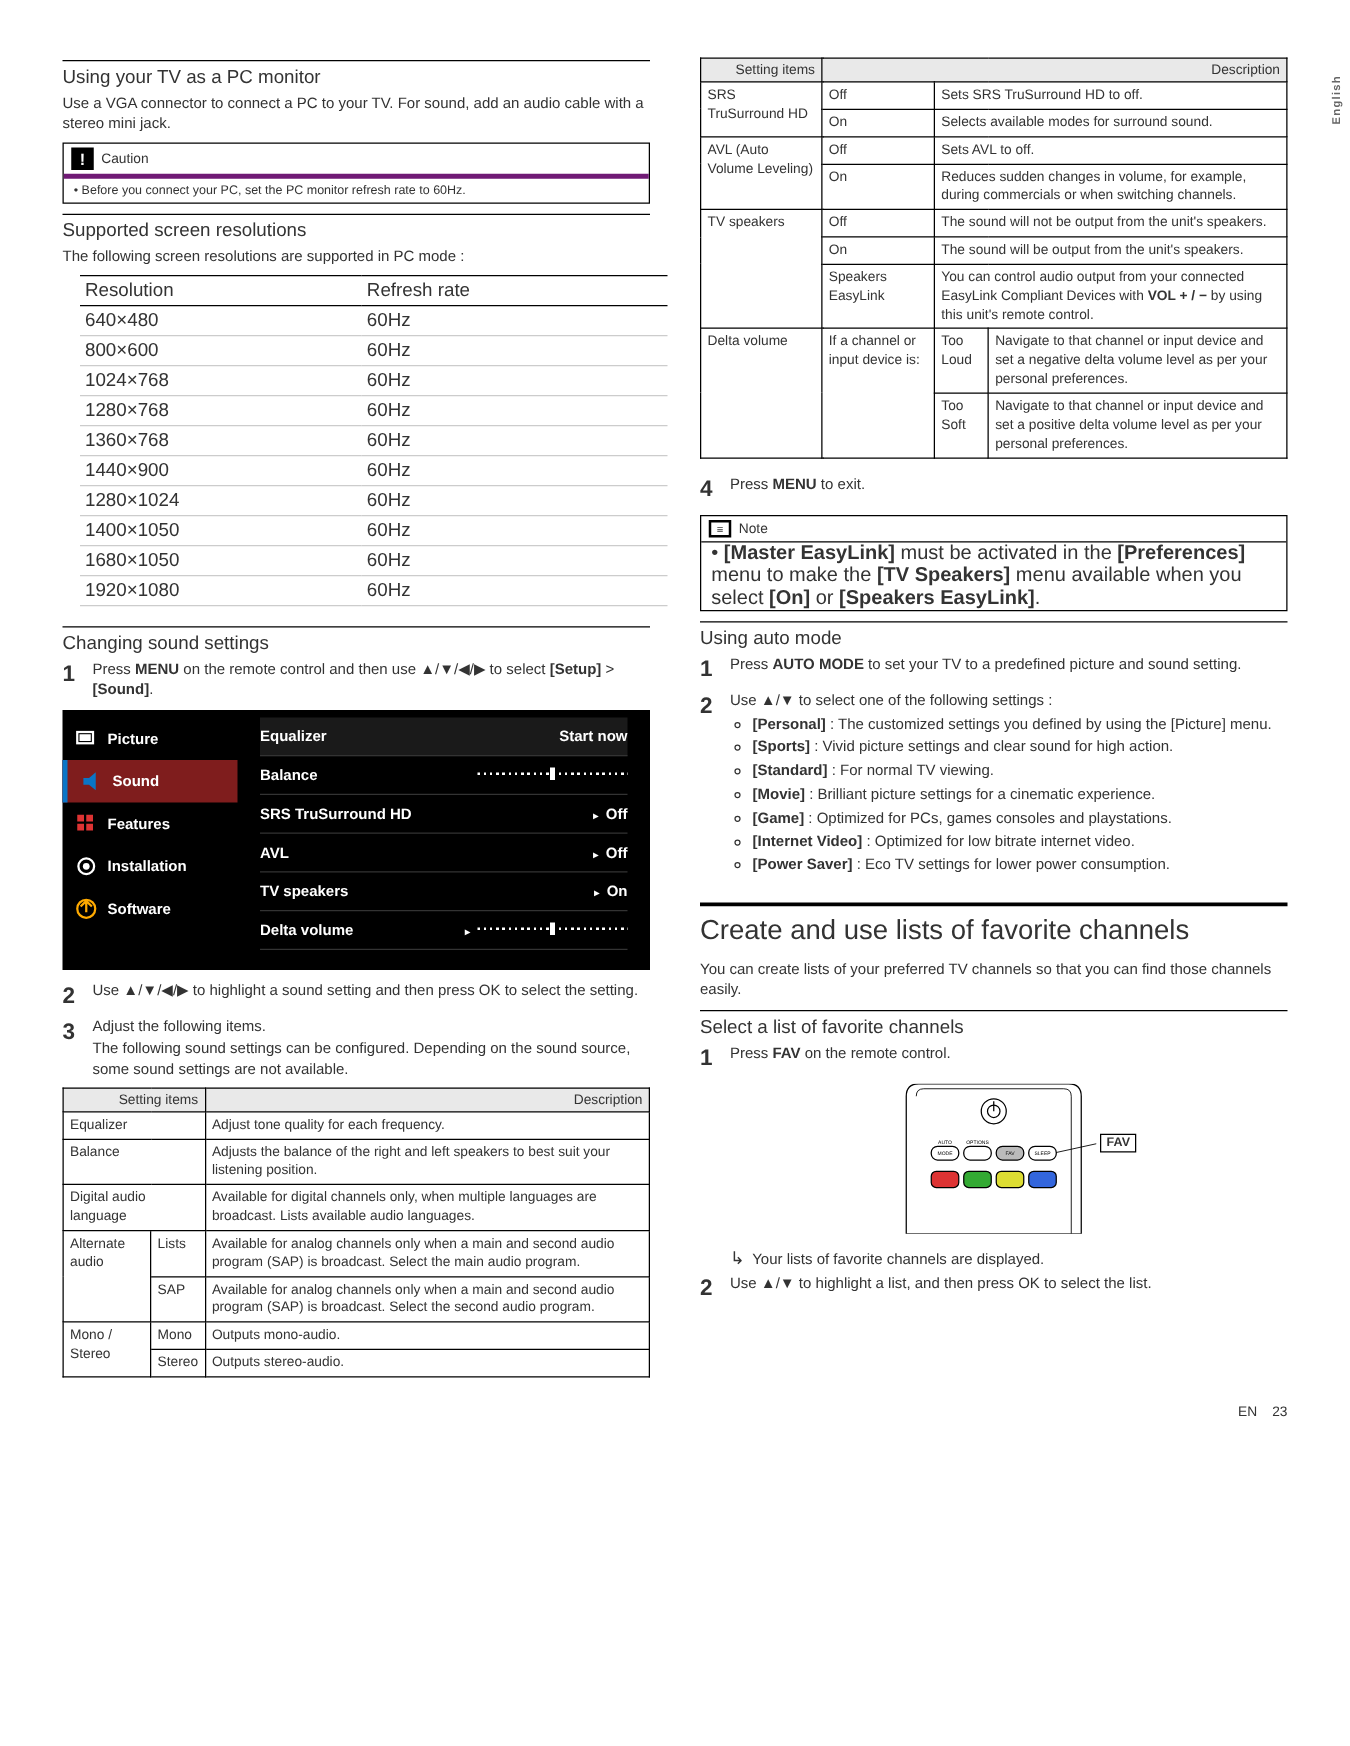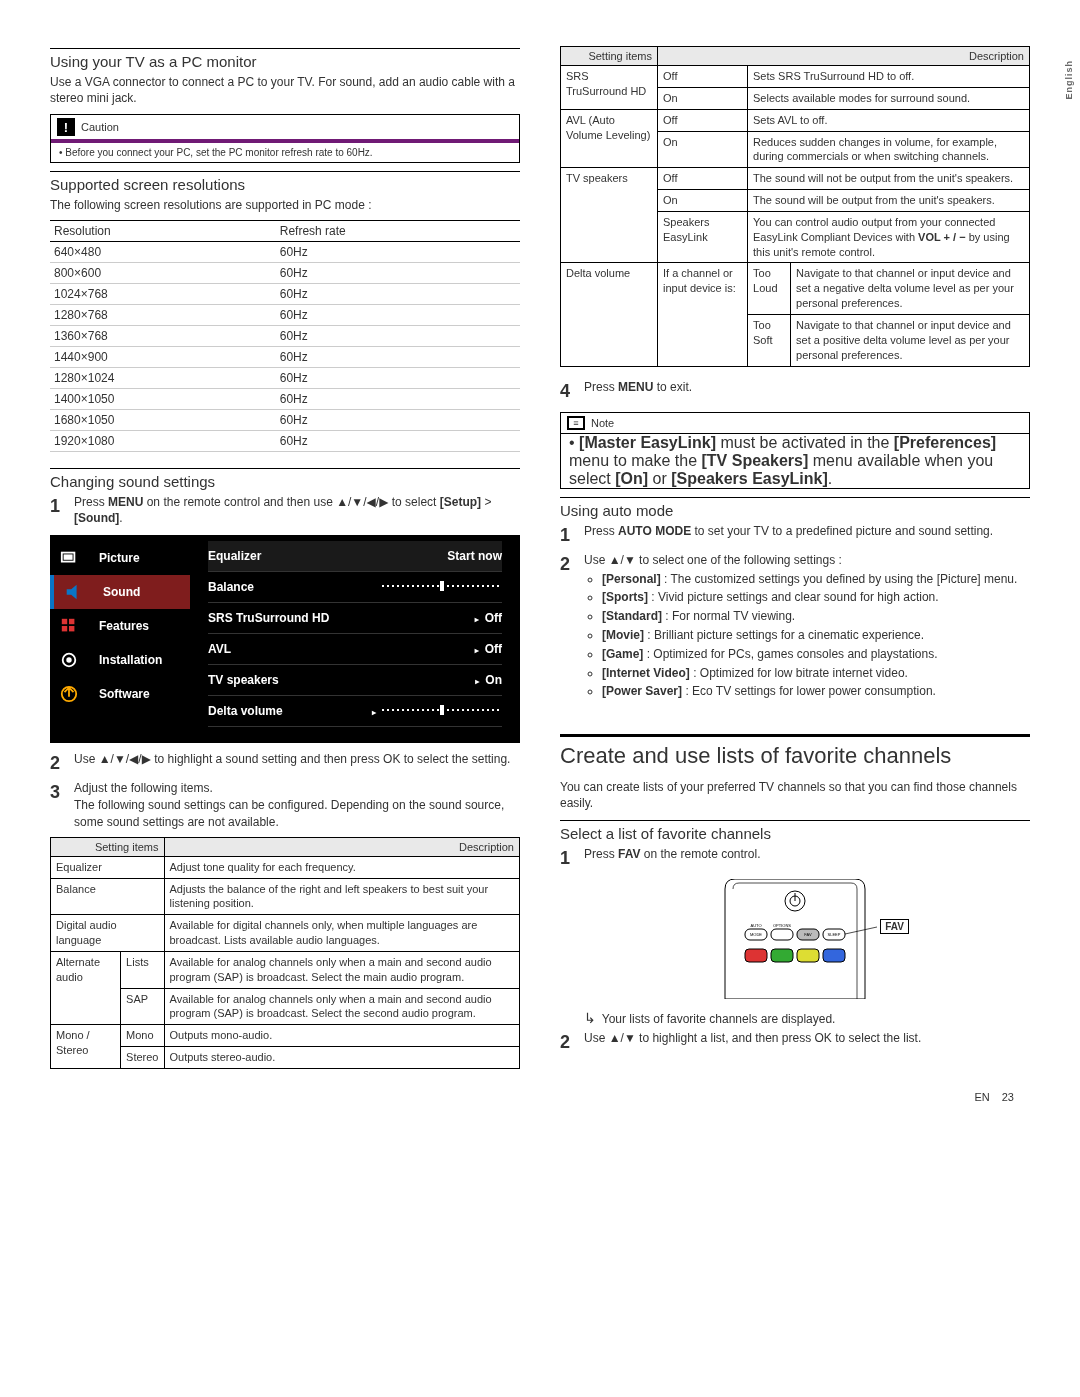--- a/index.html
+++ b/index.html
@@ -9,40 +9,40 @@
     color: #333;
     margin: 0;
     padding: 40px 50px;
     width: 1080px;
     background: #fff;
     position: relative;
   }
   .page-wrap { display: flex; gap: 40px; }
   .col { flex: 1; min-width: 0; }
   h2 { font-size: 15px; font-weight: normal; margin: 8px 0 4px; border-top: 1px solid #000; padding-top: 4px; }
-  h1.section-title { font-size: 22px; font-weight: normal; border-top: 3px solid #000; padding-top: 6px; margin: 30px 0 10px; }
+  h1.section-title { font-size: 22px; font-weight: normal; border-top: 3px solid #000; padding-top: 6px; margin: 18px 0 10px; }
   p { margin: 4px 0; line-height: 1.35; }
   .caution-box { border: 1px solid #000; margin: 8px 0; }
   .caution-head { display: flex; align-items: center; gap: 6px; padding: 3px 6px; font-size: 11px; }
   .caution-icon { background: #000; color: #fff; width: 18px; height: 18px; display: inline-flex; align-items: center; justify-content: center; font-weight: bold; font-size: 13px; }
   .caution-body { border-top: 4px solid #701a75; padding: 4px 8px; font-size: 10px; }
-  table.res { width: 100%; border-collapse: collapse; font-size: 12px; margin: 6px 0 16px; }
+  table.res { width: 100%; border-collapse: collapse; font-size: 15px; margin: 6px 14px 16px; }
   table.res th { text-align: left; font-weight: normal; border-bottom: 1px solid #000; border-top: 1px solid #000; padding: 3px 4px; }
   table.res td { border-bottom: 1px solid #ccc; padding: 3px 4px; }
   ol.steps { list-style: none; padding: 0; margin: 4px 0; }
   ol.steps > li { display: flex; gap: 8px; margin: 4px 0; line-height: 1.4; }
   ol.steps .num { font-size: 18px; font-weight: bold; min-width: 16px; }
   ol.steps .body { flex: 1; }
   .osd {
     background: #000; color: #fff; width: 100%; margin: 8px 0;
     padding: 6px 0 16px; font-family: Arial, sans-serif; font-size: 12px;
     display: flex;
   }
   .osd-left { width: 140px; }
-  .osd-left-item { display: flex; align-items: center; gap: 21px; padding: 8px 10px; font-weight: bold; }
+  .osd-left-item { display: flex; align-items: center; gap: 8px; padding: 8px 10px; font-weight: bold; }
   .osd-left-item.active { background: #7f1d1d; border-left: 4px solid #0a75c6; }
   .osd-ic { width: 18px; height: 18px; display: inline-block; }
   .osd-right { flex: 1; padding: 0 18px; }
   .osd-row { display: flex; justify-content: space-between; padding: 8px 0; border-bottom: 1px solid #333; font-weight: bold; }
   .osd-row.selected { background: #1a1a1a; }
   .slider { display: inline-block; width: 120px; height: 10px; position: relative; }
   .slider::before { content: ""; position: absolute; top: 4px; left: 0; right: 0; height: 2px; background: repeating-linear-gradient(90deg,#fff 0 2px,transparent 2px 5px); }
   .slider::after { content: ""; position: absolute; top: 0; left: 58px; width: 4px; height: 10px; background: #fff; }
   .caret { font-size: 8px; padding-right: 6px; }
   table.settings { width: 100%; border-collapse: collapse; font-size: 11px; margin: 6px 0 12px; }
@@ -53,21 +53,21 @@
   .note-icon { display: inline-flex; width: 18px; height: 14px; border: 2px solid #000; align-items: center; justify-content: center; font-size: 9px; }
   .note-body { border-top: 1px solid #000; padding: 0 8px; font-size: 16px; }
   ul.bul { margin: 2px 0 4px 18px; padding: 0; }
   ul.bul li { margin: 2px 0; line-height: 1.4; }
   .remote {
     width: 200px; margin: 8px auto; position: relative;
   }
   .remote svg { width: 100%; }
   .fav-label { border: 1px solid #000; font-size: 10px; padding: 1px 4px; position: absolute; right: -14px; top: 40px; font-weight: bold; background:#fff; }
   .arrow-ret { font-size: 14px; padding-right: 6px; }
-  .page-foot { position: absolute; bottom: 18px; right: 66px; font-size: 11px; display:flex; gap:12px; }
+  .page-foot { position: absolute; bottom: 18px; right: 50px; font-size: 11px; display:flex; gap:12px; }
   .side-tab { position: absolute; right: 6px; top: 60px; writing-mode: vertical-rl; transform: rotate(180deg); font-size: 9px; letter-spacing: 1px; color: #666; font-weight: bold; }
   .b { font-weight: bold; }
 </style>
 </head>
 <body>
 
 <div class="side-tab">English</div>
 
 <div class="page-wrap">
 

